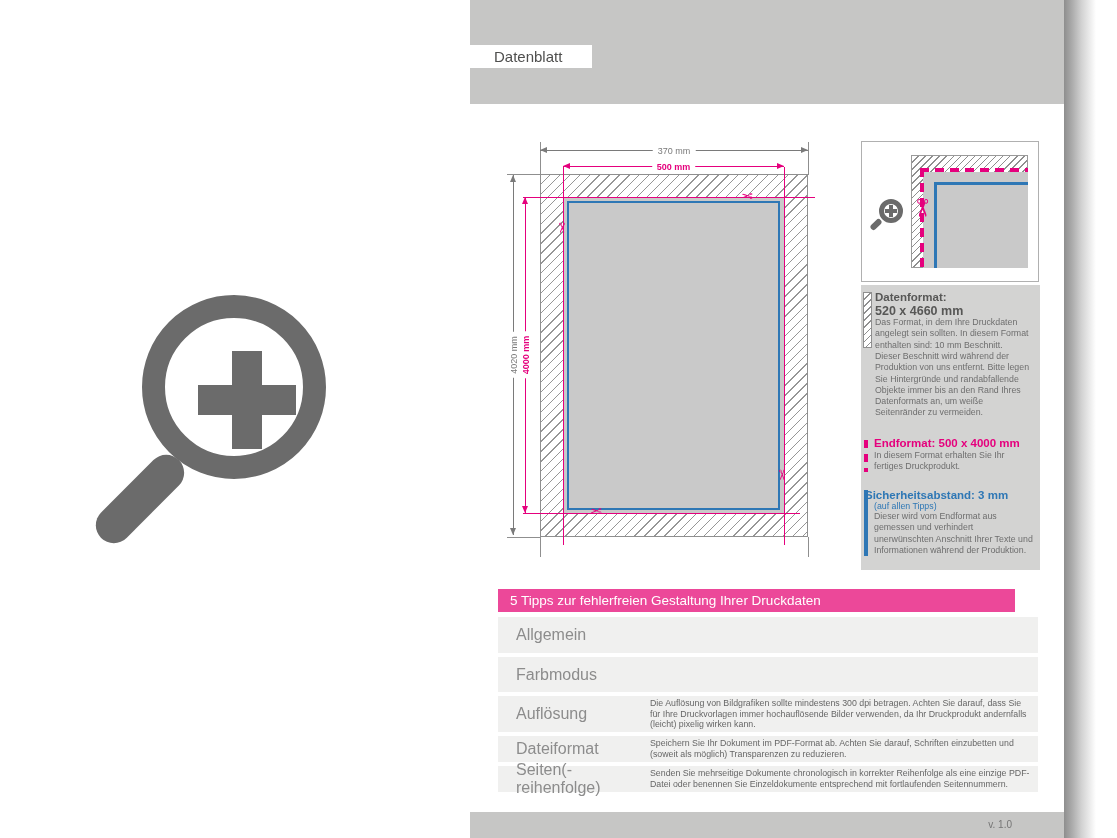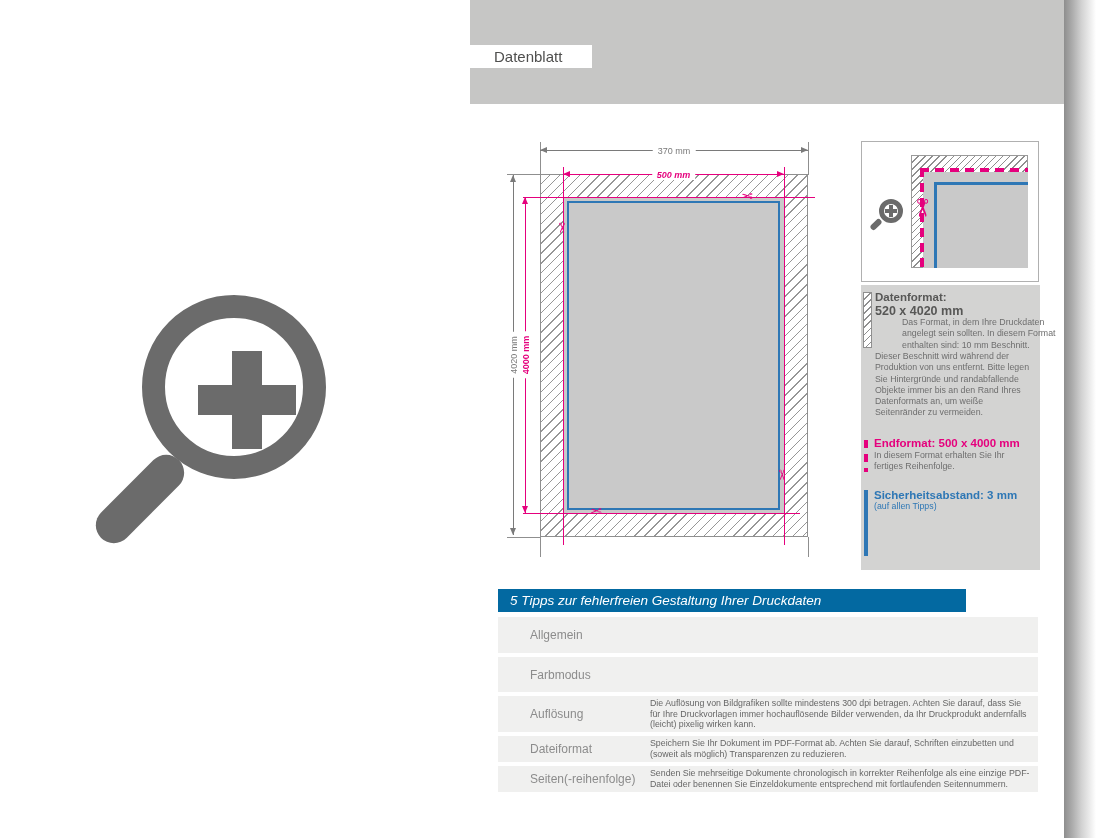--- a/index.html
+++ b/index.html
@@ -83,24 +83,24 @@
   .ip-hatch   { left:2px; top:7px; width:9px; height:56px; box-sizing:border-box; border:1px solid #8f8f8f; }
   .ip-h1      { font-weight:bold; font-size:11.5px; color:#575756; line-height:1.1; }
   .ip-val     { font-weight:bold; font-size:12.5px; color:#575756; }
   .ip-h1.magenta, .ip-sub.magenta { color:#e5007d; }
   .ip-h1.blue,    .ip-sub.blue    { color:#2e77b5; }
   .ip-dashes  { left:3px; top:155px; width:4px; height:32px;
                 background:repeating-linear-gradient(180deg, #e5007d 0 8px, transparent 8px 14px); }
   .ip-bluebar { left:3px; top:205px; width:4px; height:66px; background:#2e77b5; }
 
   
-  .tips-header { left:498px; top:589px; width:468px; height:23px; background:#0369a1;
-                 color:#fff; font-size:13.5px; line-height:23px; padding-left:12px; box-sizing:border-box;font-style:italic; }
+  .tips-header { left:498px; top:589px; width:517px; height:23px; background:#ec4899;
+                 color:#fff; font-size:13.5px; line-height:23px; padding-left:12px; box-sizing:border-box; }
   .tip-row { left:498px; width:540px; background:#f0f0ef; display:flex; align-items:center; box-sizing:border-box; }
-  .tip-label { width:152px; padding-left:32px; font-size:12px; color:#8c8c8c; flex:none; box-sizing:border-box; }
+  .tip-label { width:152px; padding-left:18px; font-size:16px; color:#8c8c8c; flex:none; box-sizing:border-box; }
   .tip-text  { flex:1; font-size:8.8px; color:#666; line-height:1.25; padding-right:8px; }
 
   
   .footer { left:470px; top:812px; width:608px; height:26px; background:#c6c6c5;
             font-size:10px; color:#757575; line-height:26px; text-align:right;
             padding-right:66px; box-sizing:border-box; }
   .edge-gradient { left:1064px; top:0; width:32px; height:838px;
             background:linear-gradient(to right, #8e8e8e 0%, #ababab 25%, #d2d2d2 55%, #ffffff 100%); }
 </style>
 </head>
@@ -137,21 +137,21 @@
 
   <div class="abs safe-rect"></div>
 
   <div class="abs dim" style="left:540px; top:144px; width:268px; height:13px;">
     <div class="dim-line-h"></div>
     <i class="arr l"></i>
       <i class="arr r"></i>
     <span class="dim-label">370 mm</span>
   </div>
 
-  <div class="abs dim magenta" style="left:563px; top:168px; width:221px; height:13px;font-style:italic;">
+  <div class="abs dim magenta" style="left:563px; top:160px; width:221px; height:13px;">
     <div class="dim-line-h"></div>
     <i class="arr l"></i>
       <i class="arr r"></i>
     <span class="dim-label">500 mm</span>
   </div>
 
   <div class="abs dim" style="left:507px; top:175px; width:13px; height:360px;">
     <div class="dim-line-v"></div>
     <i class="arr u"></i>
       <i class="arr d"></i>
@@ -181,31 +181,32 @@
     <div class="abs db-ring"></div>
     <div class="abs db-plus-h"></div>
     <div class="abs db-plus-v"></div>
     <div class="abs db-handle"></div>
   </div>
 
   <div class="abs info-panel">
     <div class="abs ip-hatch hatch-s"></div>
 
     <div class="abs ip-h1" style="left:14px; top:6px; width:160px;">Datenformat:</div>
-    <div class="abs ip-val" style="left:14px; top:18px; width:160px;">520 x 4020 mm</div>
-    <div class="abs" style="left:14px; top:32px; width:158px;margin-left:27px;">Das Format, in dem Ihre Druckdaten angelegt sein sollten. In diesem Format enthalten sind: 10 mm Beschnitt.</div>
+    <div class="abs ip-val" style="left:14px; top:18px; width:160px;">520 x 4660 mm</div>
+    <div class="abs" style="left:14px; top:32px; width:158px;">Das Format, in dem Ihre Druckdaten angelegt sein sollten. In diesem Format enthalten sind: 10 mm Beschnitt.</div>
     <div class="abs" style="left:14px; top:66px; width:158px;">Dieser Beschnitt wird während der Produktion von uns entfernt. Bitte legen Sie Hintergründe und rand­abfallende Objekte immer bis an den Rand Ihres Datenformats an, um weiße Seitenränder zu vermeiden.</div>
 
     <div class="abs ip-dashes"></div>
     <div class="abs ip-h1 magenta" style="left:13px; top:152px; width:164px;">Endformat: 500 x 4000 mm</div>
-    <div class="abs" style="left:13px; top:165px; width:160px;">In diesem Format erhalten Sie Ihr fertiges Reihenfolge.</div>
+    <div class="abs" style="left:13px; top:165px; width:160px;">In diesem Format erhalten Sie Ihr fertiges Druckprodukt.</div>
 
     <div class="abs ip-bluebar"></div>
-    <div class="abs ip-h1 blue" style="left:13px; top:204px; width:164px;">Sicherheitsabstand: 3 mm</div>
+    <div class="abs ip-h1 blue" style="left:4px; top:204px; width:164px;">Sicherheitsabstand: 3 mm</div>
     <div class="abs ip-sub blue" style="left:13px; top:216px; width:160px; color:#2e77b5;">(auf allen Tipps)</div>
+    <div class="abs" style="left:13px; top:226px; width:160px;">Dieser wird vom Endformat aus gemessen und verhindert unerwünschten Anschnitt Ihrer Texte und Informationen während der Produktion.</div>
   </div>
 
   <div class="abs tips-header">5 Tipps zur fehlerfreien Gestaltung Ihrer Druckdaten</div>
 
   <div class="abs tip-row" style="top:617px; height:36px;">
     <div class="tip-label">Allgemein</div>
   </div>
   <div class="abs tip-row" style="top:657px; height:35px;">
     <div class="tip-label">Farbmodus</div>
   </div>
@@ -215,15 +216,18 @@
   </div>
   <div class="abs tip-row" style="top:736px; height:26px;">
     <div class="tip-label">Dateiformat</div>
     <div class="tip-text">Speichern Sie Ihr Dokument im PDF-Format ab. Achten Sie darauf, Schriften einzubetten und (soweit als möglich) Transparenzen zu reduzieren.</div>
   </div>
   <div class="abs tip-row" style="top:766px; height:26px;">
     <div class="tip-label">Seiten(-reihenfolge)</div>
     <div class="tip-text">Senden Sie mehrseitige Dokumente chronologisch in korrekter Reihenfolge als eine einzige PDF-Datei oder benennen Sie Einzeldokumente entsprechend mit fortlaufenden Seitennummern.</div>
   </div>
 
+  <div class="abs footer">
+    <span>v. 1.0</span>
+  </div>
   <div class="abs edge-gradient"></div>
 
 </div>
 
 </body></html>

